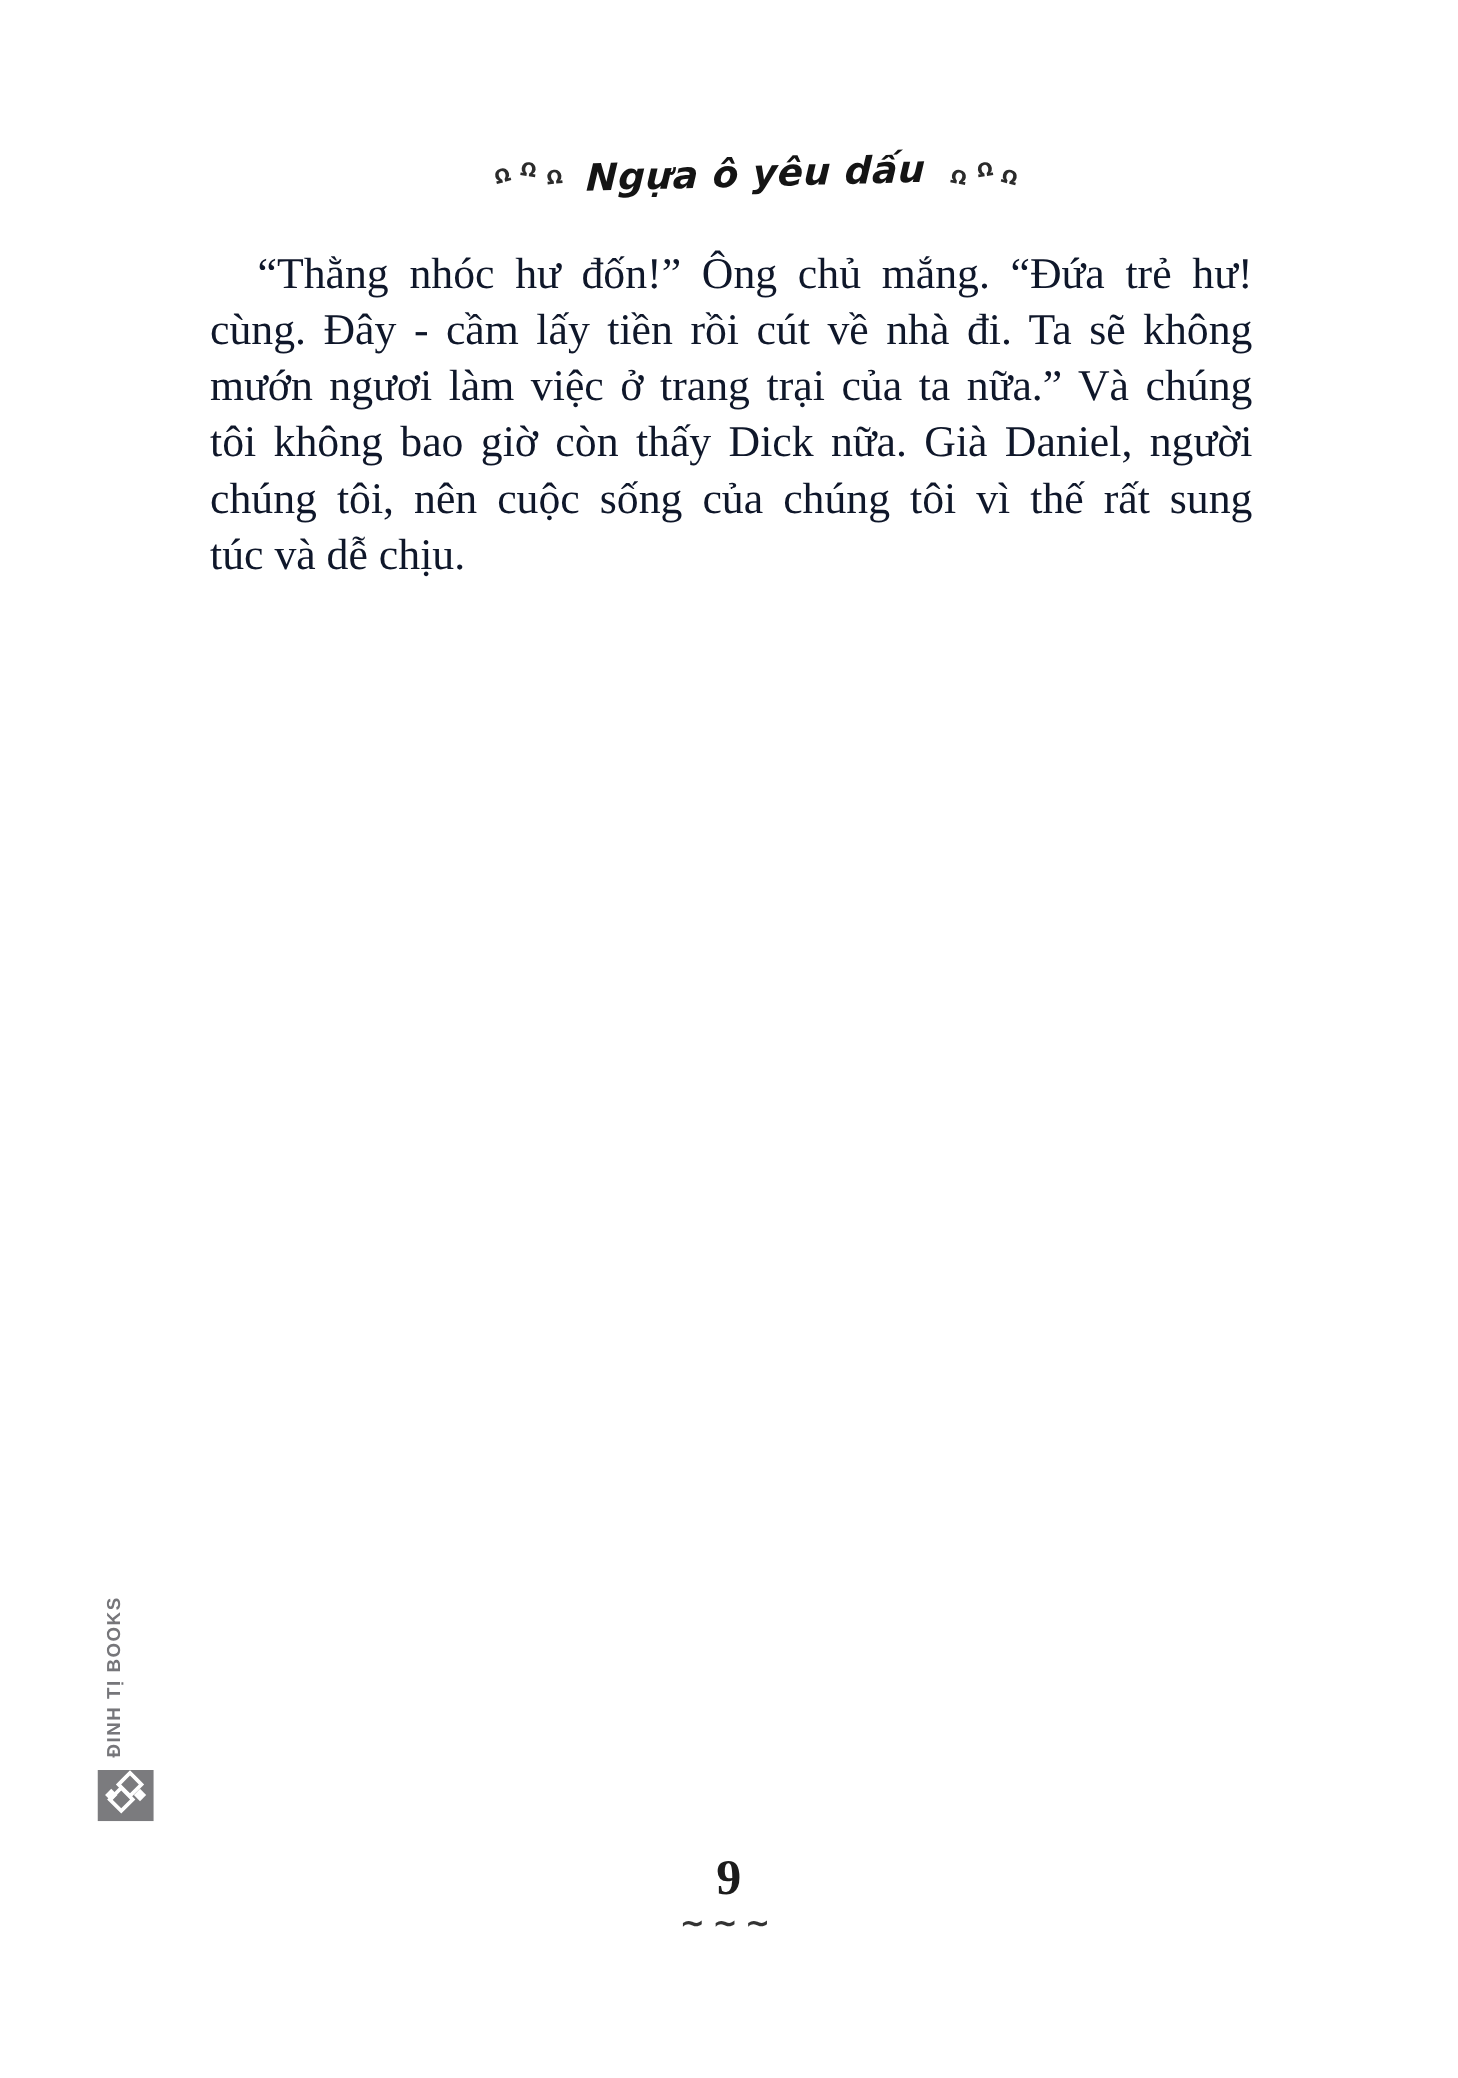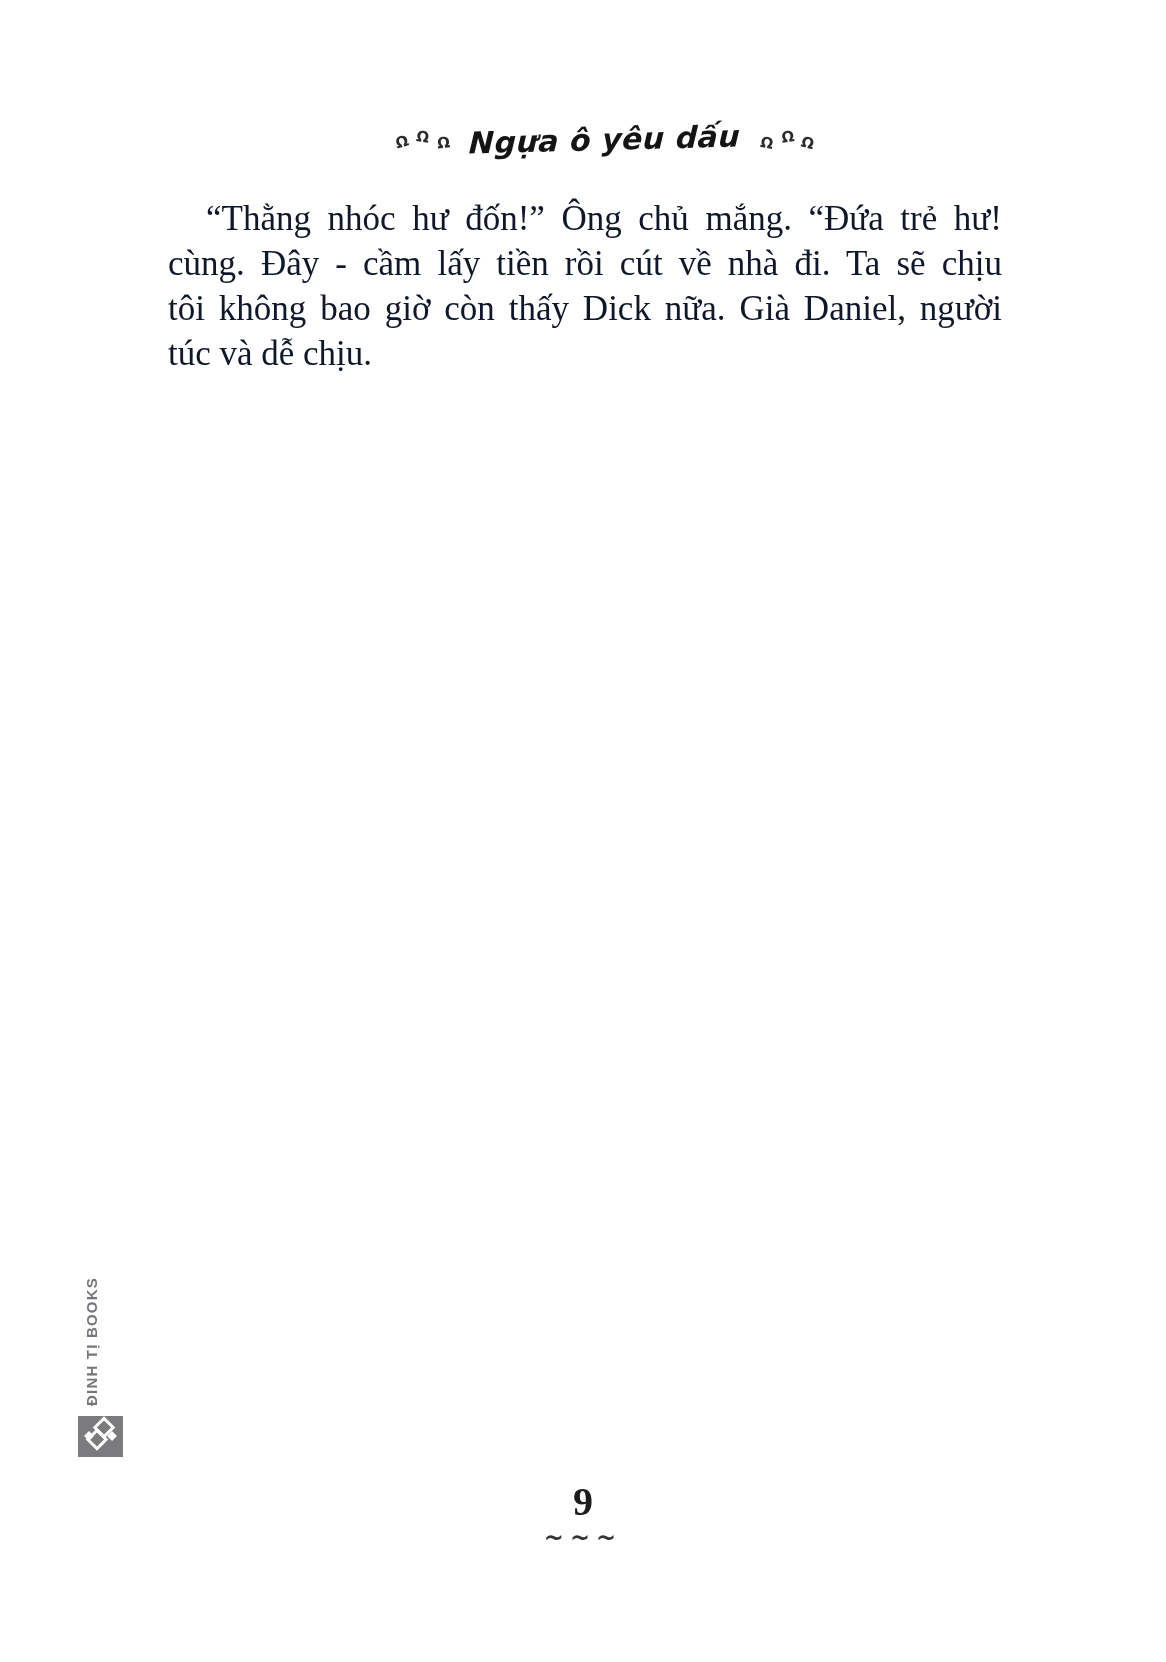--- a/index.html
+++ b/index.html
@@ -92,22 +92,24 @@
 <div class="page">
 
   <div class="header">
     <span class="ornament-group orn-left"><span class="horseshoe">Ω</span><span class="horseshoe">Ω</span><span class="horseshoe">Ω</span></span>
     <span class="book-title">Ngựa ô yêu dấu</span>
     <span class="ornament-group orn-right"><span class="horseshoe">Ω</span><span class="horseshoe">Ω</span><span class="horseshoe">Ω</span></span>
   </div>
 
   <div class="paragraph">
       <div class="para-line">“Thằng nhóc hư đốn!” Ông chủ mắng. “Đứa trẻ hư!</div>
-      <div class="para-line">cùng. Đây - cầm lấy tiền rồi cút về nhà đi. Ta sẽ chịu</div>
+      <div class="para-line">cùng. Đây - cầm lấy tiền rồi cút về nhà đi. Ta sẽ không</div>
+      <div class="para-line">mướn ngươi làm việc ở trang trại của ta nữa.” Và chúng</div>
       <div class="para-line">tôi không bao giờ còn thấy Dick nữa. Già Daniel, người</div>
+      <div class="para-line">chúng tôi, nên cuộc sống của chúng tôi vì thế rất sung</div>
       <div class="para-line">túc và dễ chịu.</div>
     </div>
 
   <div class="publisher">ĐINH TỊ BOOKS</div>
 
   <svg class="logo" viewBox="0 0 45 41" xmlns="http://www.w3.org/2000/svg">
     <rect x="0" y="0" width="45" height="41" fill="#7b7b7e"></rect>
     <g stroke="#ffffff" stroke-width="3" fill="none">
       <rect x="19.5" y="5" width="13" height="13" transform="rotate(45 26 11.5)"></rect>
       <rect x="12.5" y="17" width="13" height="13" transform="rotate(45 19 23.5)"></rect>

